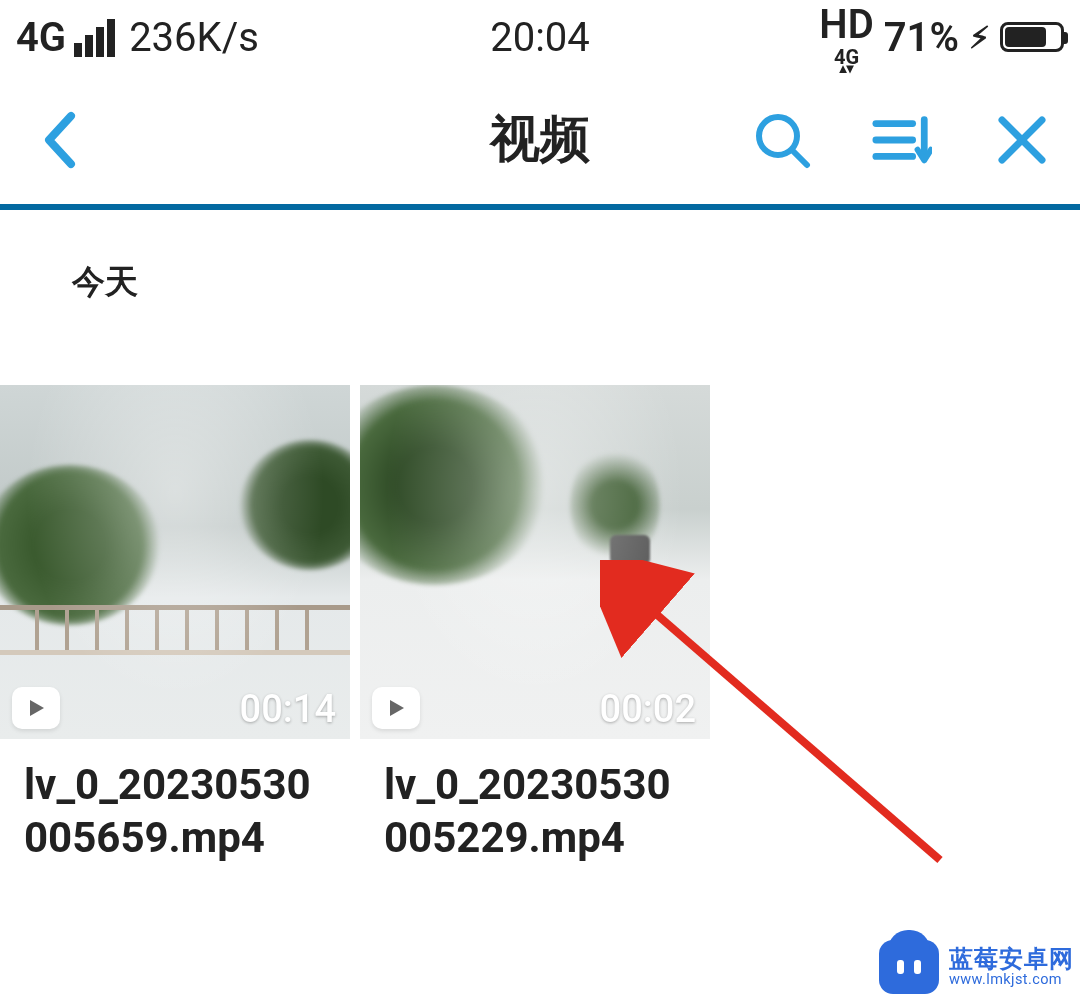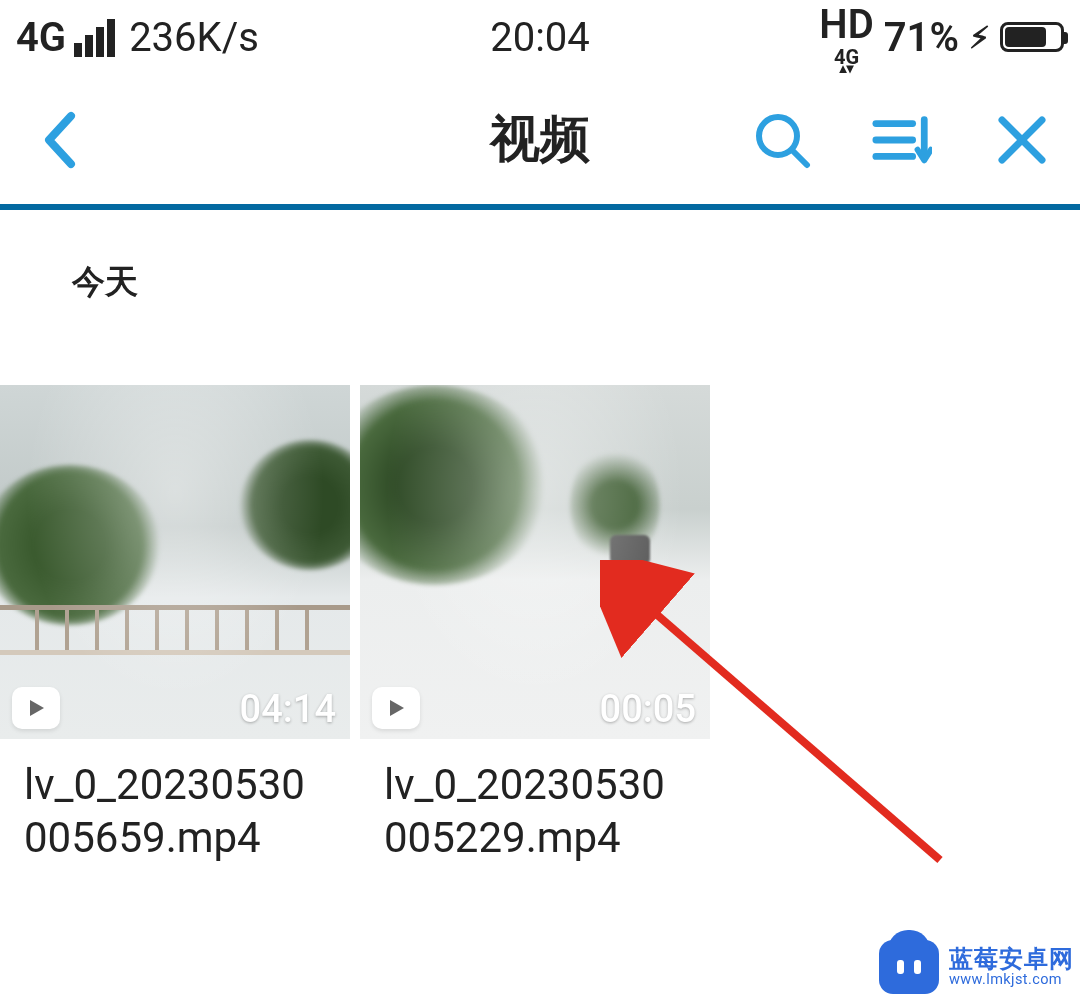--- a/index.html
+++ b/index.html
@@ -92,21 +92,21 @@
       display: flex; align-items: center; justify-content: center;
       box-shadow: 0 2px 4px rgba(0,0,0,0.1);
     }
     .play-badge svg { width: 20px; height: 20px; }
     .duration {
       position: absolute; right: 14px; bottom: 8px;
       font-size: 38px; color: #fff; font-weight: 500;
       text-shadow: 0 1px 3px rgba(0,0,0,0.3);
     }
     .filename {
-      font-size: 42px; color: #222; font-weight: 400;
+      font-size: 42px; color: #222; font-weight: 700;
       padding: 20px 24px 0; line-height: 1.25; word-break: break-all;
     }
     .arrow-annotation {
       position: absolute; pointer-events: none;
     }
     .watermark {
       position: absolute; right: 6px; bottom: 8px;
       display: flex; align-items: center; gap: 10px;
     }
     .wm-icon {
@@ -191,37 +191,37 @@
     <div class="thumb thumb-bg1">
       <div class="tree t1a"></div>
       <div class="tree t1b"></div>
       <div class="fence1"></div>
       <div class="snow-ov"></div>
       <div class="play-badge">
         <svg viewBox="0 0 20 20">
             <polygon points="4,2 18,10 4,18" fill="#666"></polygon>
           </svg>
       </div>
-      <div class="duration">04:14</div>
+      <div class="duration">00:14</div>
     </div>
     <div class="filename">lv_0_20230530005659.mp4</div>
   </div>
 
   <div class="video-item">
     <div class="thumb thumb-bg2">
       <div class="tree t2a"></div>
       <div class="tree t2b"></div>
       <div class="people"></div>
       <div class="snow-ov"></div>
       <div class="play-badge">
         <svg viewBox="0 0 20 20">
             <polygon points="4,2 18,10 4,18" fill="#666"></polygon>
           </svg>
       </div>
-      <div class="duration">00:05</div>
+      <div class="duration">00:02</div>
     </div>
     <div class="filename">lv_0_20230530005229.mp4</div>
   </div>
 </div>
 
 <svg class="arrow-annotation" style="left:600px; top:560px;" width="360" height="320" viewBox="0 0 360 320">
   <defs>
     <marker id="ah" markerWidth="14" markerHeight="14" refX="3" refY="7" orient="auto">
       <polygon points="0,0 14,7 0,14" fill="#e22b1f"></polygon>
     </marker>

